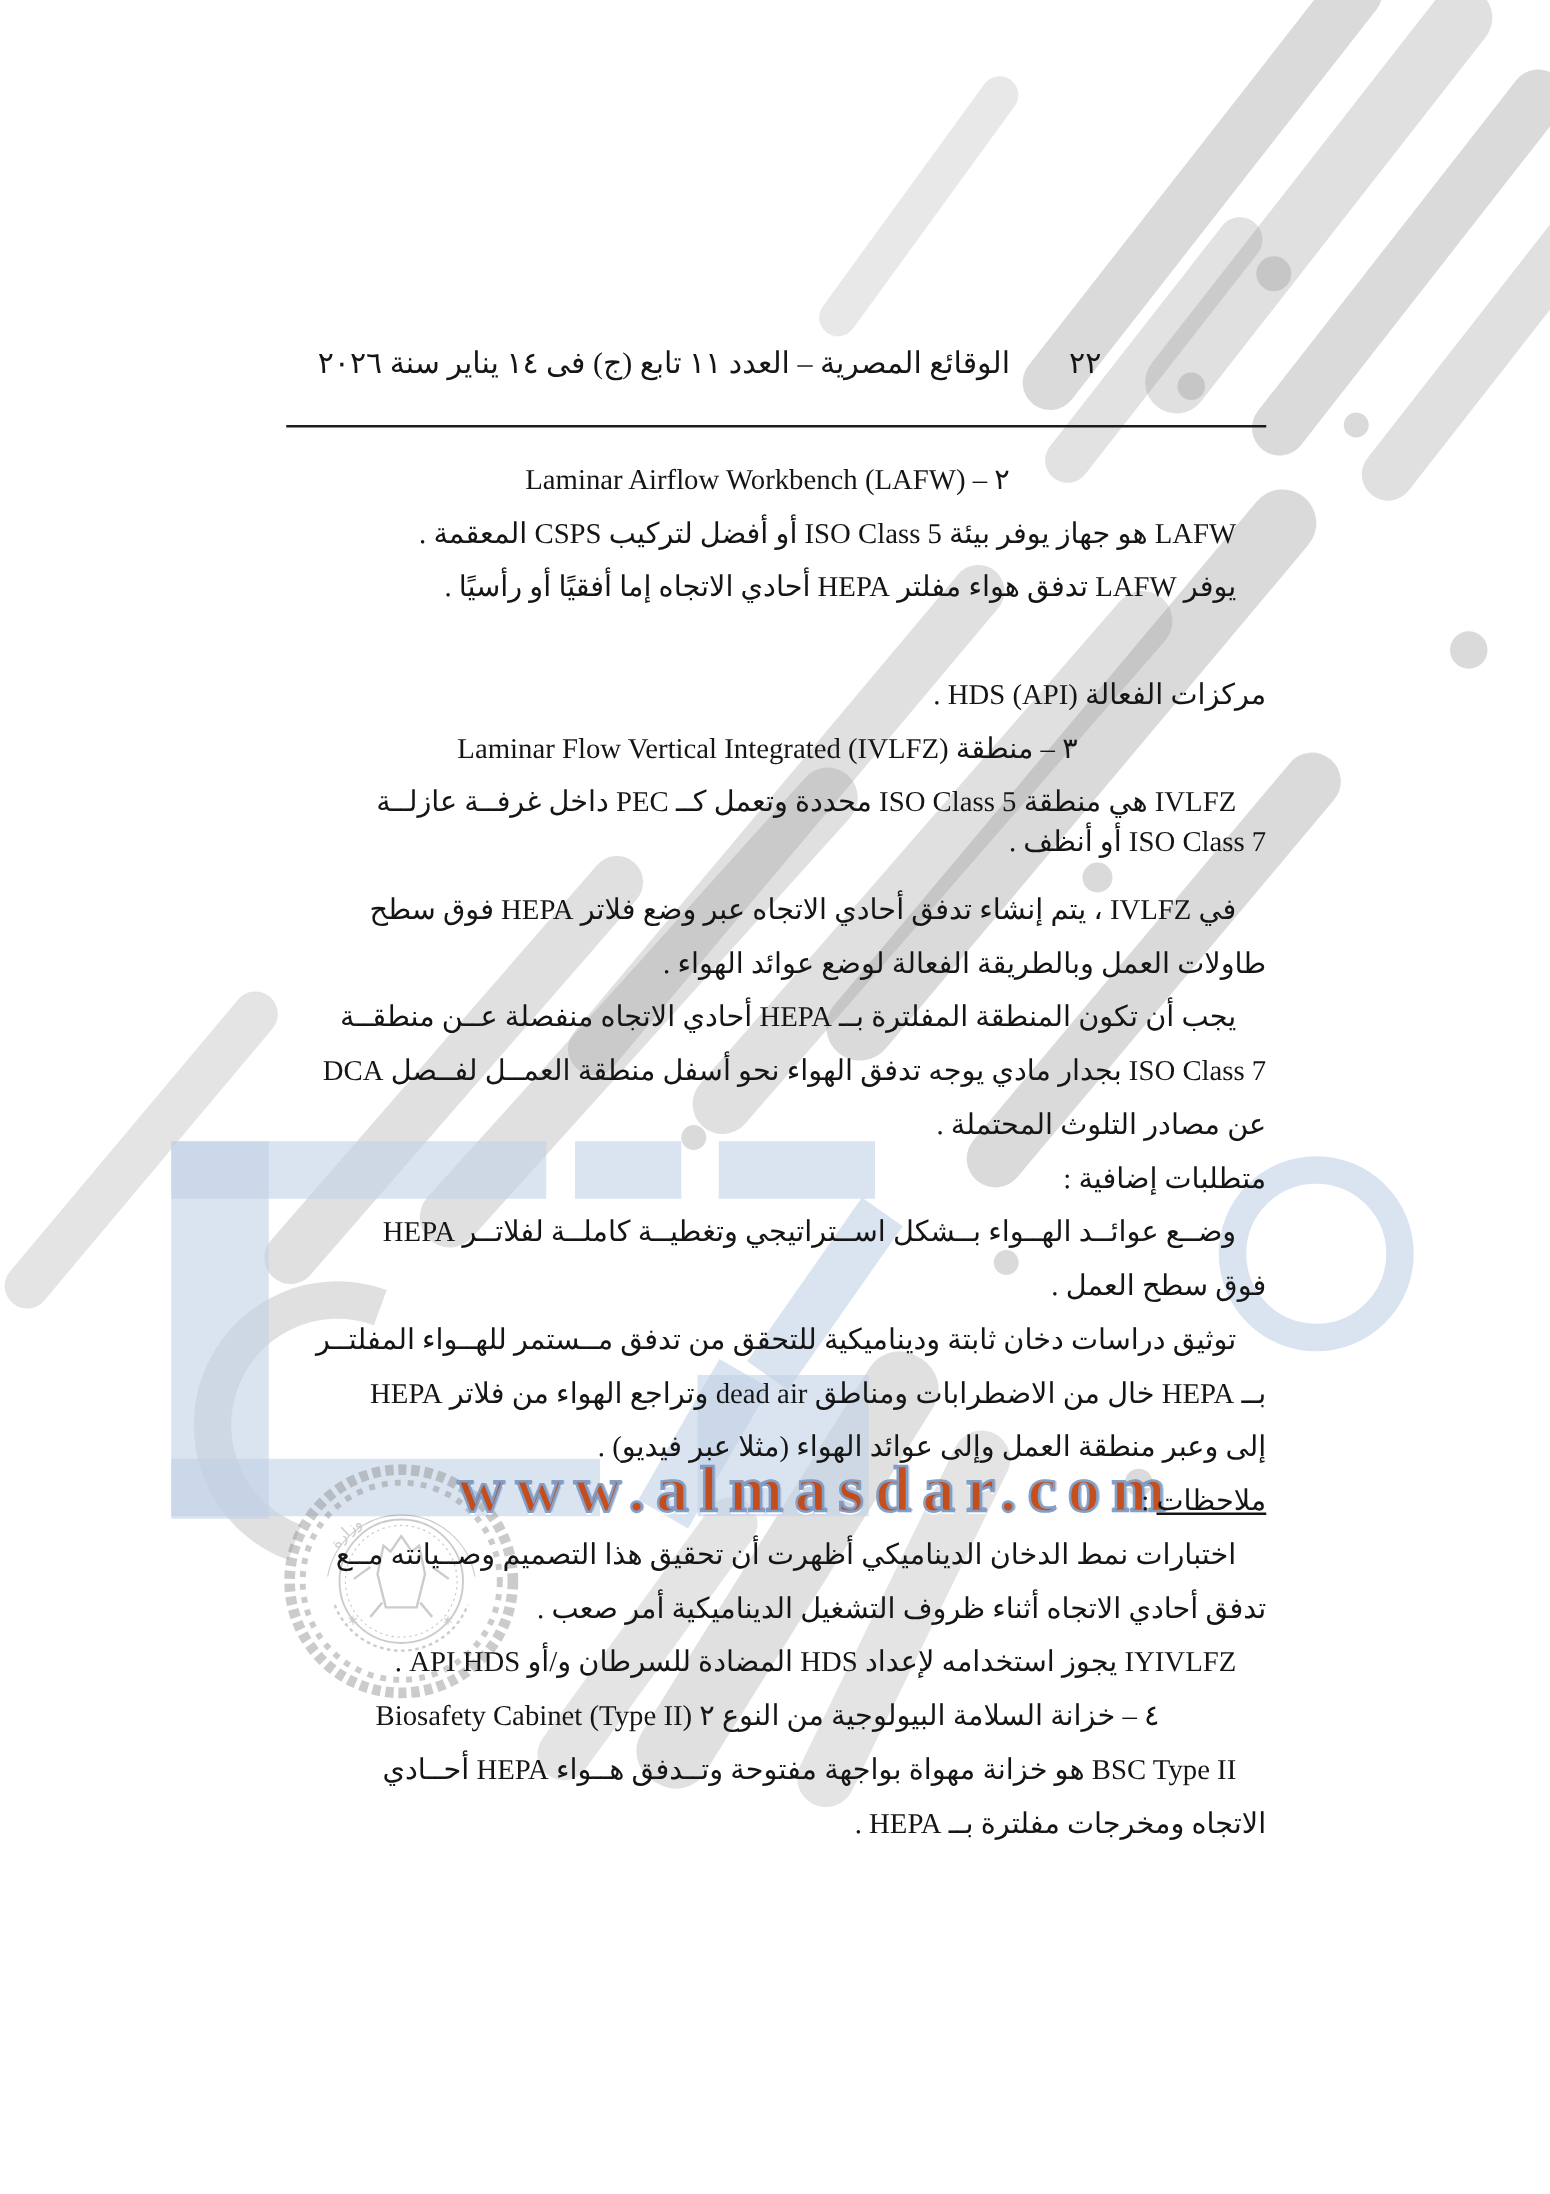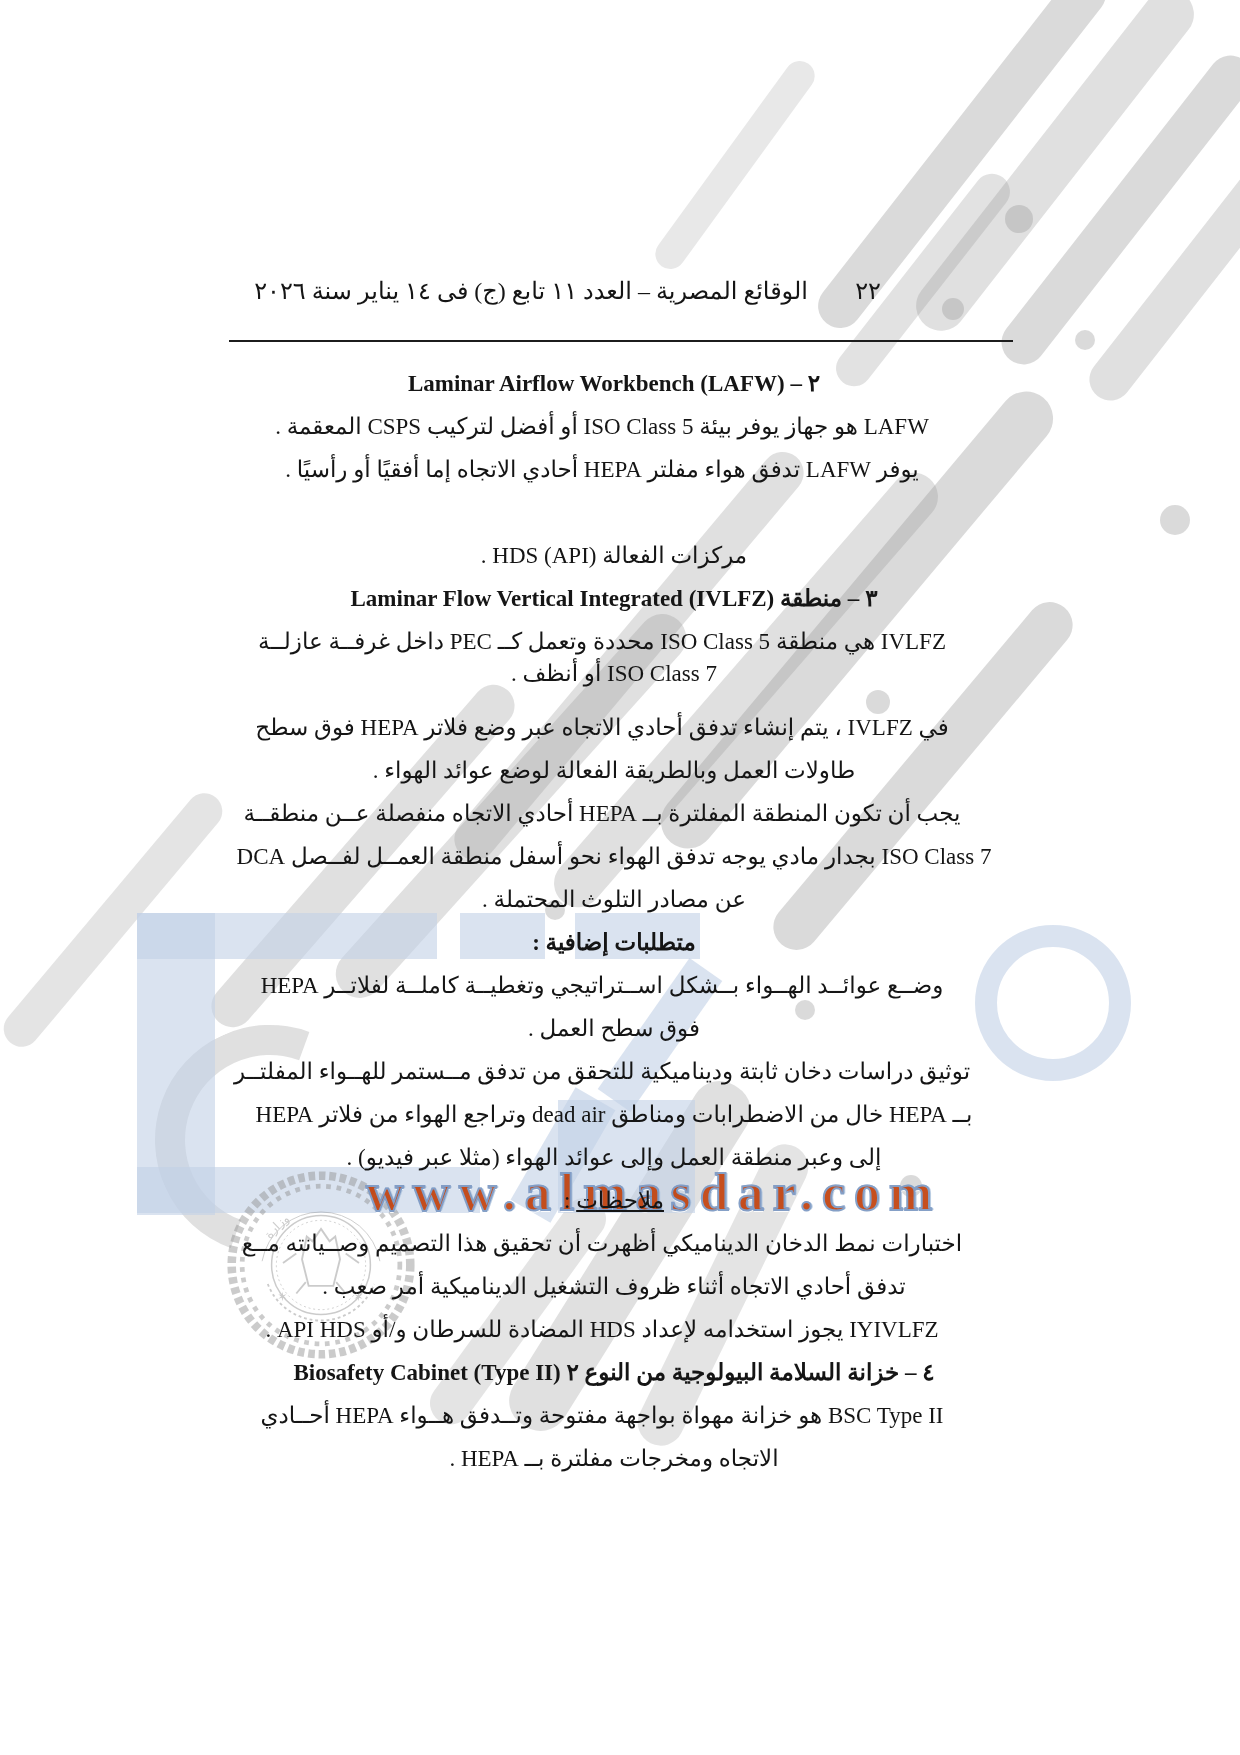--- a/index.html
+++ b/index.html
@@ -28,23 +28,23 @@
   
   .header{position:absolute;top:268px;left:229px;width:784px;height:46px;
           line-height:46px;font-size:24px;direction:rtl;}
   .pagenum{position:absolute;right:132px;top:0;}
   .htitle{position:absolute;right:205px;top:0;white-space:nowrap;margin-left:15px;}
   .rule{position:absolute;top:340px;left:229px;width:784px;height:2px;background:#1c1c1c;}
   
   .content{position:absolute;top:362px;left:215px;width:798px;height:1120px;
            font-size:23px;direction:rtl;}
   .ln{position:absolute;right:0;width:100%;height:43px;line-height:43px;
-      text-align:center;white-space:nowrap;}
+      text-align:right;white-space:nowrap;}
   .ln.center{text-align:center;}
-  .ln.bold{font-weight:bold;}
+  .ln.bold{font-weight:normal;}
   .ln.indent{padding-right:24px;box-sizing:border-box;}
   .u{text-decoration:underline;}
   .z-wm{z-index:1}.z-stamp{z-index:2}.z-url{z-index:3}
   .header,.rule,.content{z-index:5}
 </style>
 </head>
 <body>
 
 <div class="page">
 

